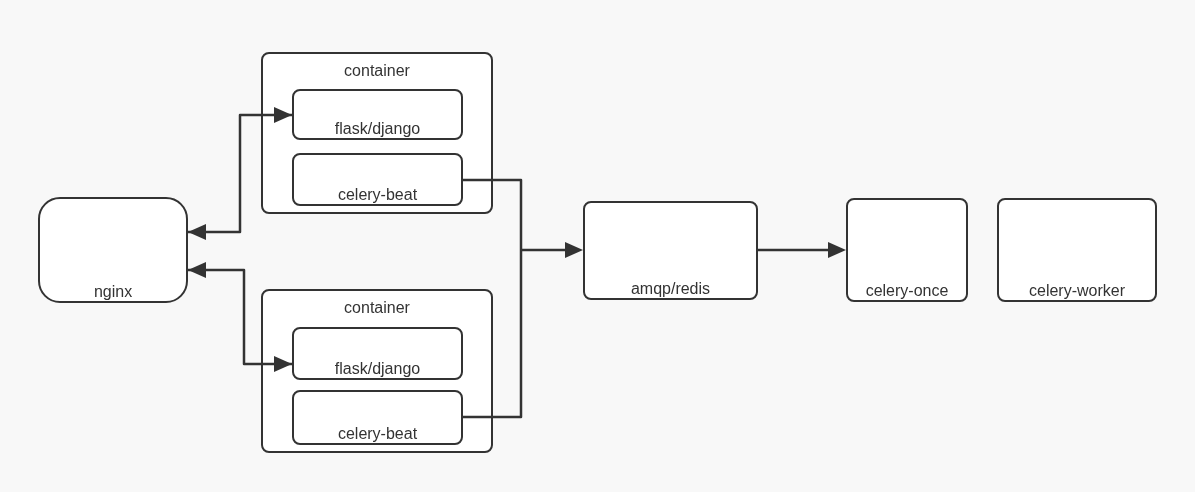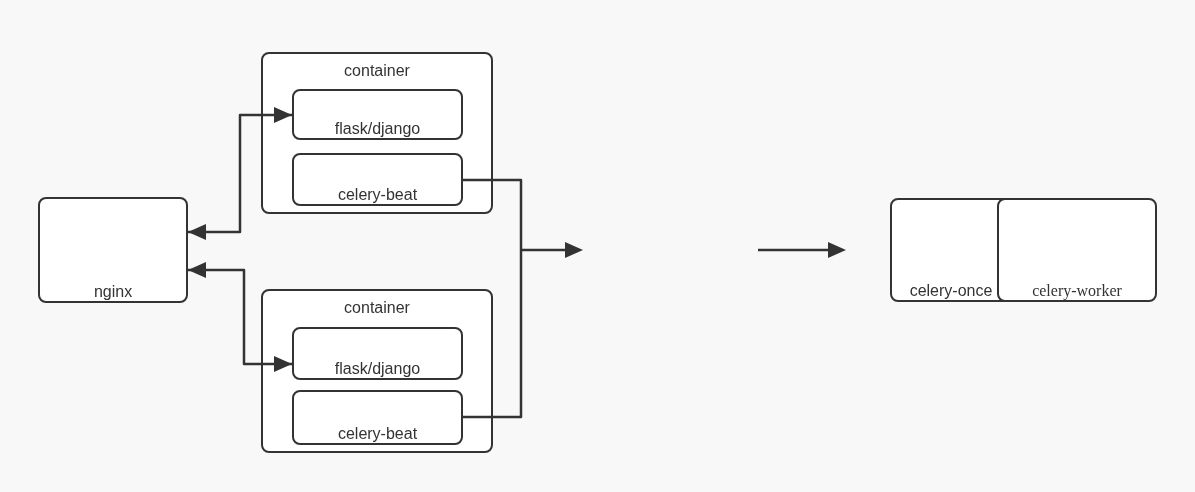--- a/index.html
+++ b/index.html
@@ -45,30 +45,30 @@
     color: #333333;
     font-size: 16px;
     z-index: 1;
     white-space: nowrap;
   }
   .group {
     align-items: flex-start;
     padding-top: 8px;
   }
   
-  .n-nginx          { left: 38px;  top: 197px; width: 150px; height: 106px; }
+  .n-nginx          { left: 38px;  top: 197px; width: 150px; height: 106px; border-radius: 22px; }
   .n-container-top  { left: 261px; top: 52px;  width: 232px; height: 162px; }
   .n-flask-top      { left: 292px; top: 89px;  width: 171px; height: 51px;  }
   .n-celerybeat-top { left: 292px; top: 153px; width: 171px; height: 53px;  }
   .n-container-bot  { left: 261px; top: 289px; width: 232px; height: 164px; }
   .n-flask-bot      { left: 292px; top: 327px; width: 171px; height: 53px;  }
   .n-celerybeat-bot { left: 292px; top: 390px; width: 171px; height: 55px;  }
   .n-amqp           { left: 583px; top: 201px; width: 175px; height: 99px;  }
-  .n-celeryonce     { left: 846px; top: 198px; width: 122px; height: 104px; margin-left: 44px; }
-  .n-celeryworker   { left: 997px; top: 198px; width: 160px; height: 104px; font-family: Liberation Serif, serif; }
+  .n-celeryonce     { left: 846px; top: 198px; width: 122px; height: 104px; }
+  .n-celeryworker   { left: 997px; top: 198px; width: 160px; height: 104px; }
 </style>
 </head>
 <body>
 
 <div class="canvas">
 
   <div class="node n-nginx">
     <span>nginx</span>
   </div>
 
@@ -85,20 +85,23 @@
   <div class="node group n-container-bot">
     <span>container</span>
   </div>
   <div class="node n-flask-bot">
     <span>flask/django</span>
   </div>
   <div class="node n-celerybeat-bot">
     <span>celery-beat</span>
   </div>
 
+  <div class="node n-amqp">
+    <span>amqp/redis</span>
+  </div>
   <div class="node n-celeryonce">
     <span>celery-once</span>
   </div>
   <div class="node n-celeryworker">
     <span>celery-worker</span>
   </div>
 
   <svg class="edges-layer" width="1195" height="492" viewBox="0 0 1195 492">
 
     <path class="edge" d="M 188 232 L 240 232 L 240 115 L 292 115"></path>

